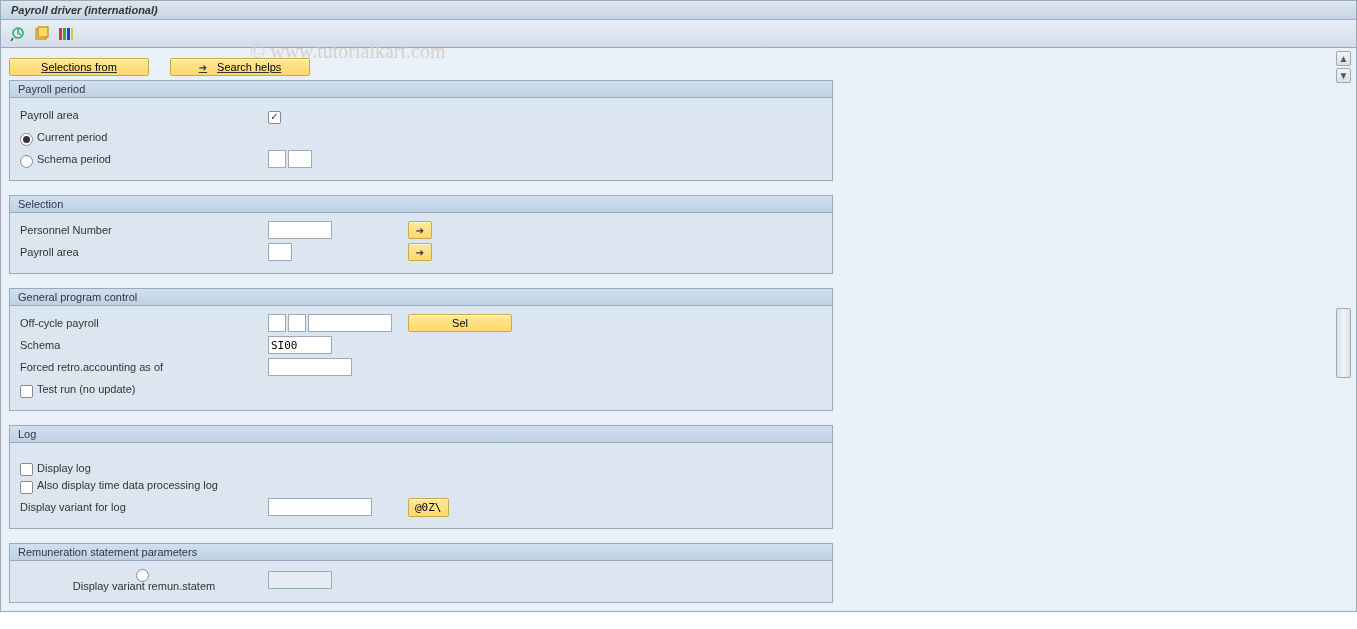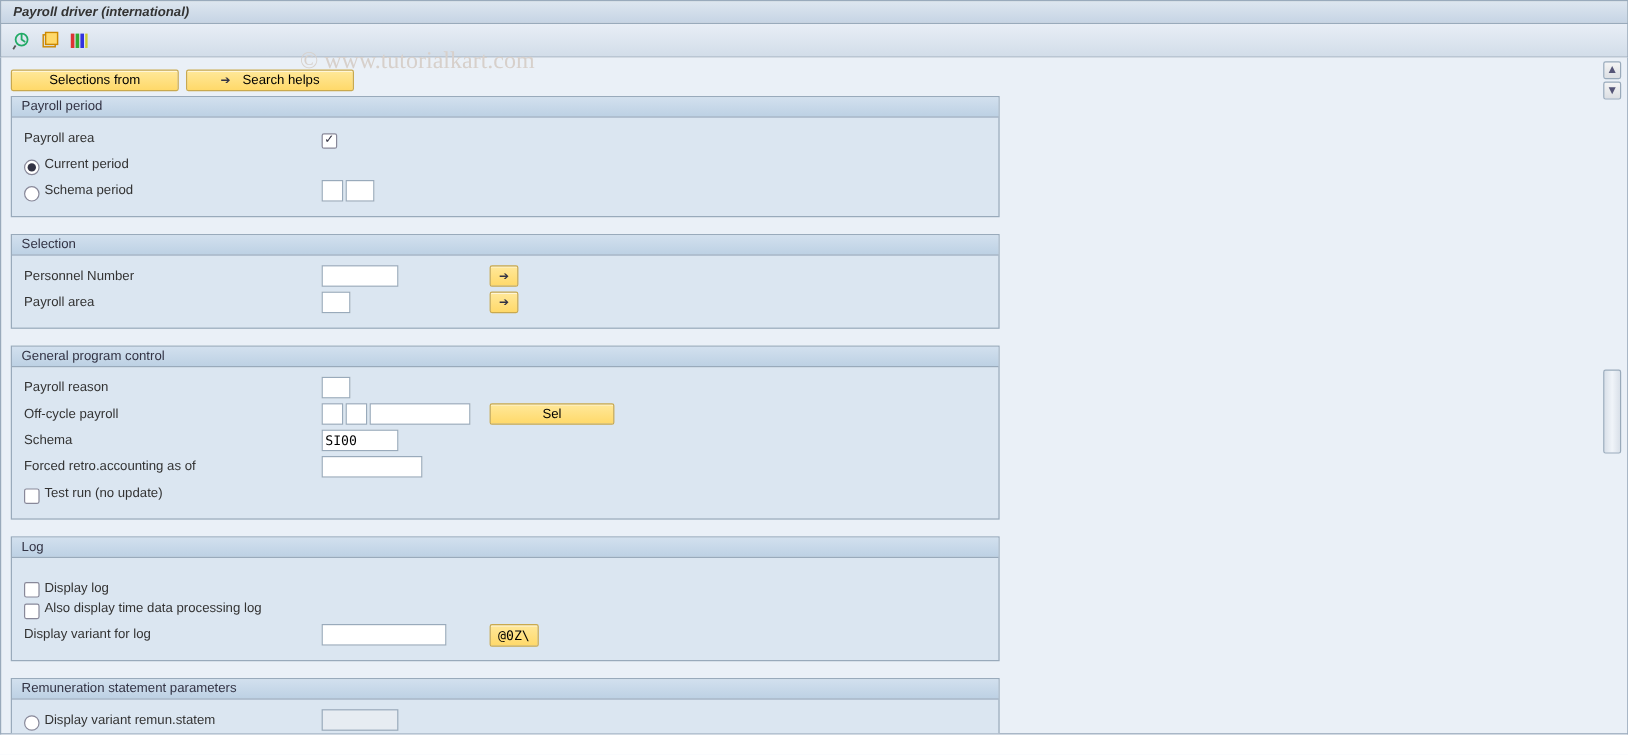--- a/index.html
+++ b/index.html
@@ -84,21 +84,21 @@
     padding: 2px 10px;
     font-size: 11px;
     cursor: pointer;
     display: inline-flex;
     align-items: center;
     justify-content: center;
     min-height: 18px;
     box-shadow: inset 0 1px 0 rgba(255,255,255,0.6);
   }
   .btn-yellow.small { padding:0; width:24px; height:18px;}
-  .top-buttons { display:flex; gap:6px; margin-bottom:4px;}
+  .top-buttons { display:flex; gap:21px; margin-bottom:4px;text-decoration:underline;}
   .top-buttons .btn-yellow { width:140px; justify-content:center;}
   .group {
     background: #dbe6f1;
     border: 1px solid #9ab;
     margin-bottom: 14px;
     width: 824px;
     position: relative;
   }
   .group-header {
     background: linear-gradient(#d2e0ee,#bdd1e4);
@@ -235,26 +235,20 @@
             </button>
         </div>
       </div>
     </div>
   </div>
 
   <div class="group">
     <div class="group-header">General program control</div>
     <div class="group-body">
       <div class="row">
-        <div class="label">Payroll reason</div>
-        <div class="field-col">
-            <input type="text" class="inp-s" style="">
-          </div>
-      </div>
-      <div class="row">
         <div class="label">Off-cycle payroll</div>
         <div class="field-col">
           <input type="text" class="inp-xs" style="">
           <input type="text" class="inp-xs" style="">
           <input type="text" class="inp-l" style="">
         </div>
         <div class="extra-col">
           <button class="btn-yellow" style="width:104px;">
             <span>Sel</span>
           </button>
@@ -307,21 +301,21 @@
           </button>
         </div>
       </div>
     </div>
   </div>
 
   <div class="group" style="margin-bottom:0;">
     <div class="group-header">Remuneration statement parameters</div>
     <div class="group-body">
       <div class="row">
-        <div class="label" style="display:flex;align-items:center;">
+        <div class="label" style="display:flex;align-items:center;flex-direction:column;">
           <span class="radio-custom"></span>
           <span>Display variant remun.statem</span>
         </div>
         <div class="field-col">
             <input type="text" class="inp-m" style="background: rgb(231, 236, 242);">
           </div>
       </div>
     </div>
   </div>
 

